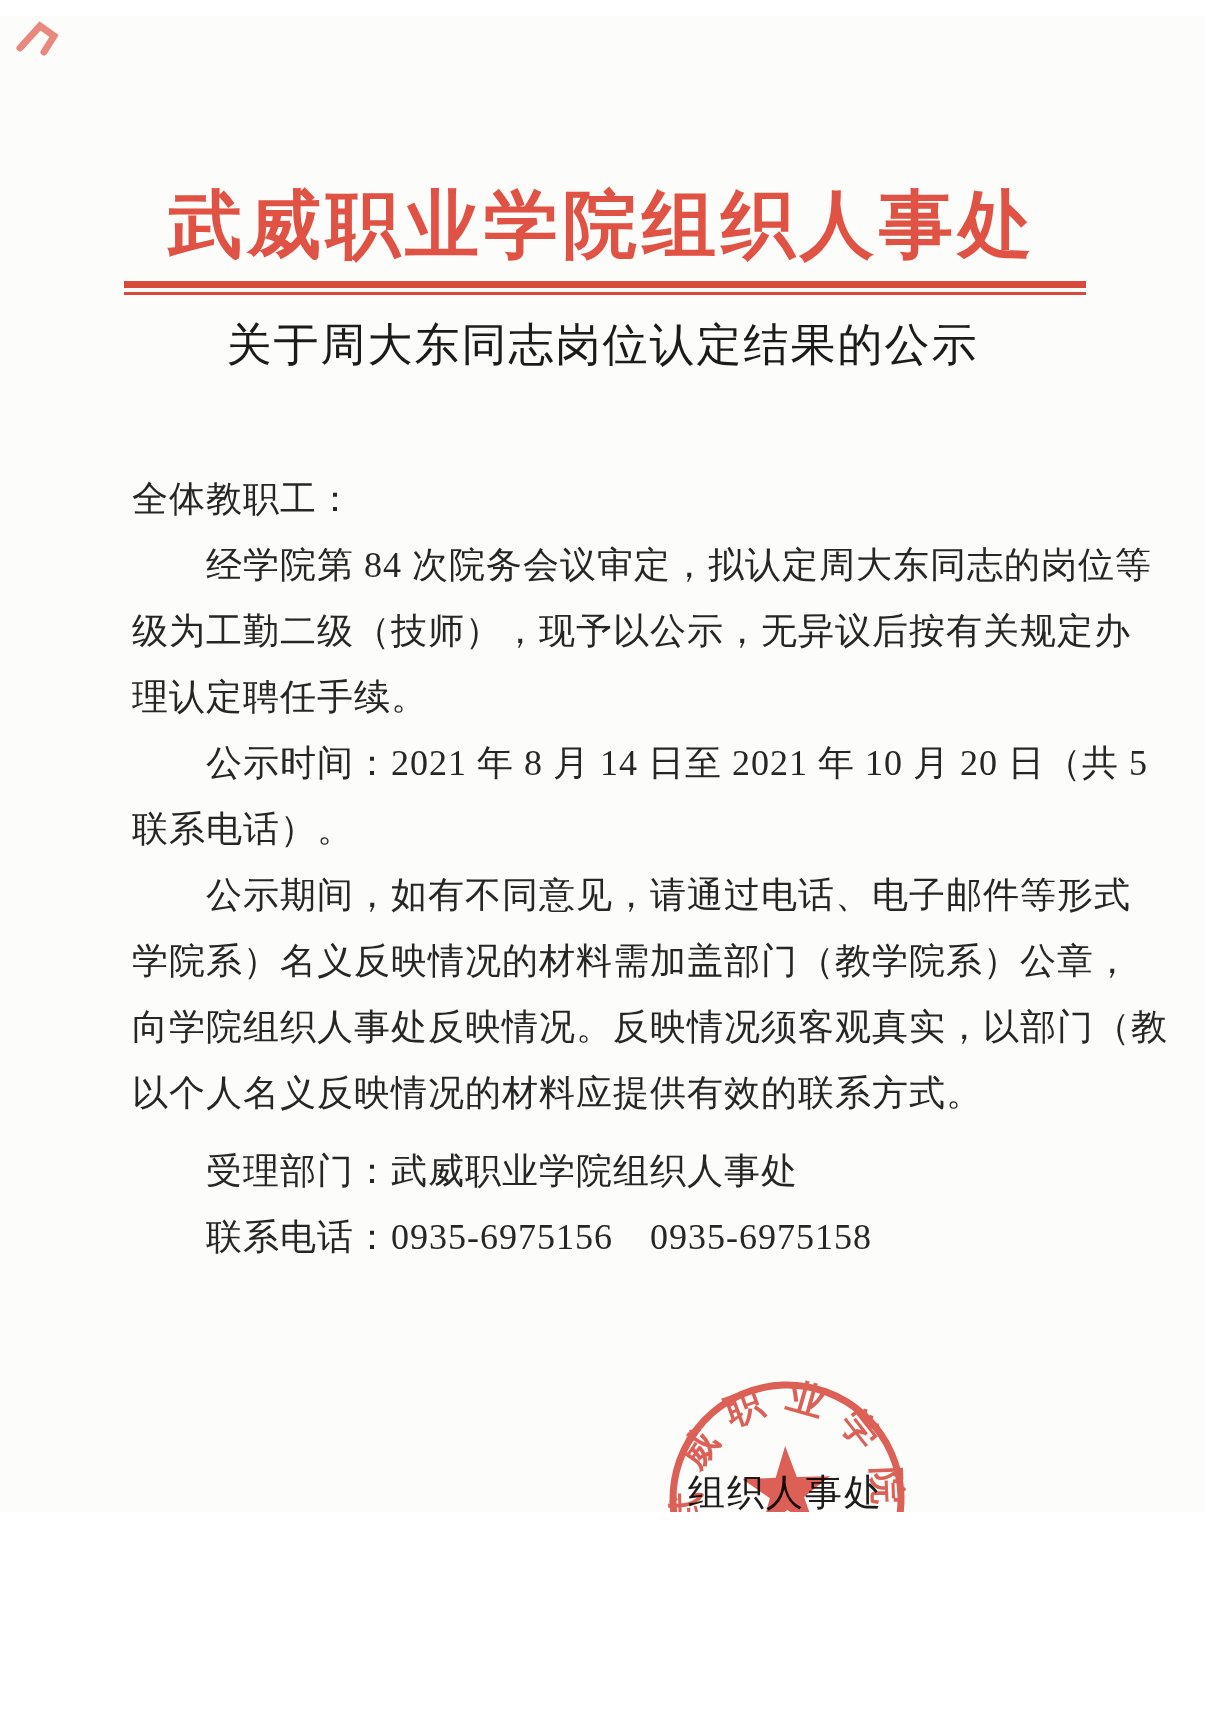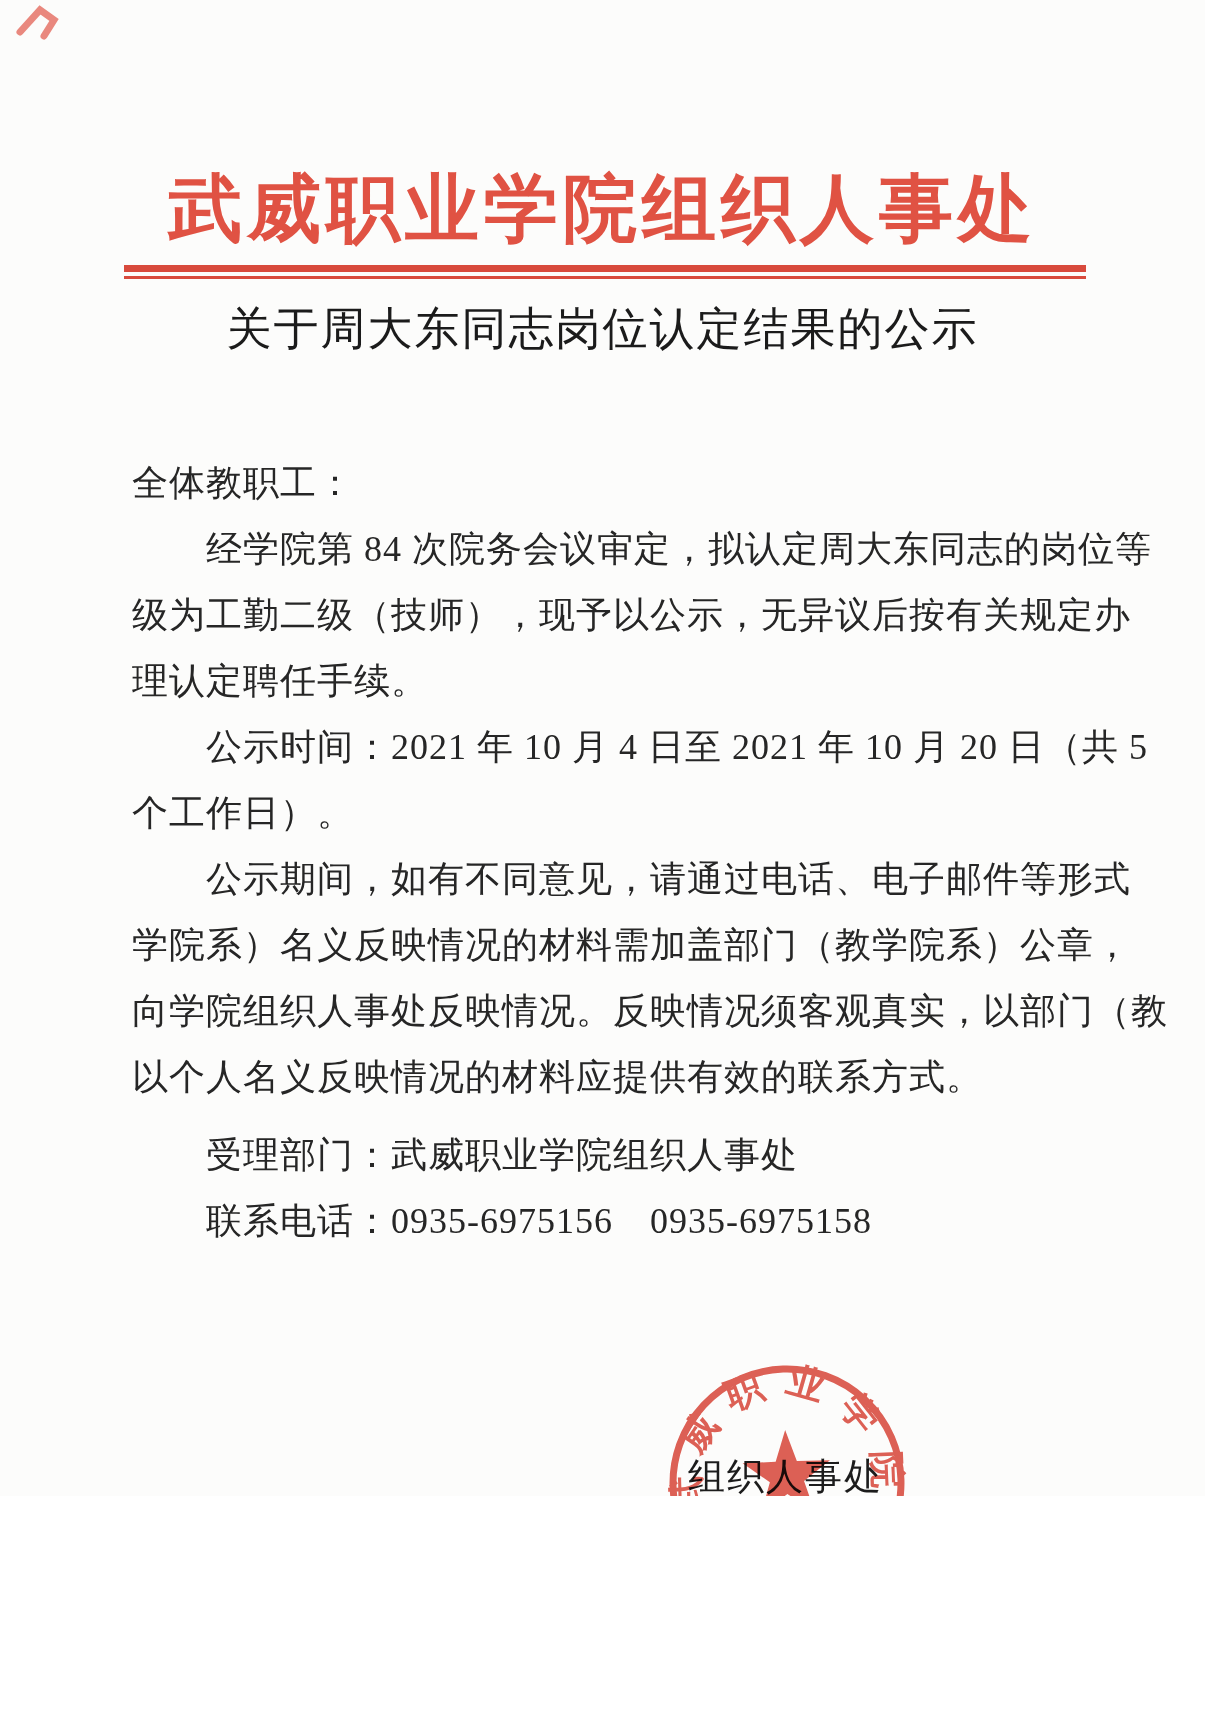--- a/index.html
+++ b/index.html
@@ -5,21 +5,21 @@
   :root{
     --red:#e05243;
     --rule:#d84a3c;
     --seal:#dd5347;
     --ink:#262626;
   }
   html,body{margin:0;padding:0;background:#ffffff;}
   .page{
     position:relative;
     width:1205px;height:1496px;
-    margin:0 auto;
+    margin:16px auto;
     background:#fcfcfb;
     font-family:"Liberation Serif", serif;
     color:var(--ink);
     overflow:hidden;
   }
   .corner-mark{position:absolute;left:14px;top:2px;opacity:.8;}
   .letterhead{
     position:absolute;top:160px;left:0;width:100%;
     text-align:center;
     font-size:74px;font-weight:700;
@@ -86,22 +86,22 @@
     <div class="bar-thin"></div>
   </div>
 
   <h1 class="doc-title">关于周大东同志岗位认定结果的公示</h1>
 
   <div class="body-block">
     <div class="line">全体教职工：</div>
     <div class="line indent">经学院第 84 次院务会议审定，拟认定周大东同志的岗位等</div>
     <div class="line">级为工勤二级（技师），现予以公示，无异议后按有关规定办</div>
     <div class="line">理认定聘任手续。</div>
-    <div class="line indent">公示时间：2021 年 10 月 4 日至 2021 年 10 月 20 日（共 5</div>
-    <div class="line">个工作日）。</div>
+    <div class="line indent">公示时间：2021 年 8 月 14 日至 2021 年 10 月 20 日（共 5</div>
+    <div class="line">联系电话）。</div>
     <div class="line indent">公示期间，如有不同意见，请通过电话、电子邮件等形式</div>
     <div class="line">学院系）名义反映情况的材料需加盖部门（教学院系）公章，</div>
     <div class="line">向学院组织人事处反映情况。反映情况须客观真实，以部门（教</div>
     <div class="line">以个人名义反映情况的材料应提供有效的联系方式。</div>
     <div class="line indent gap">受理部门：武威职业学院组织人事处</div>
     <div class="line indent">联系电话：0935-6975156　0935-6975158</div>
   </div>
 
   <div class="signature">组织人事处</div>
 

